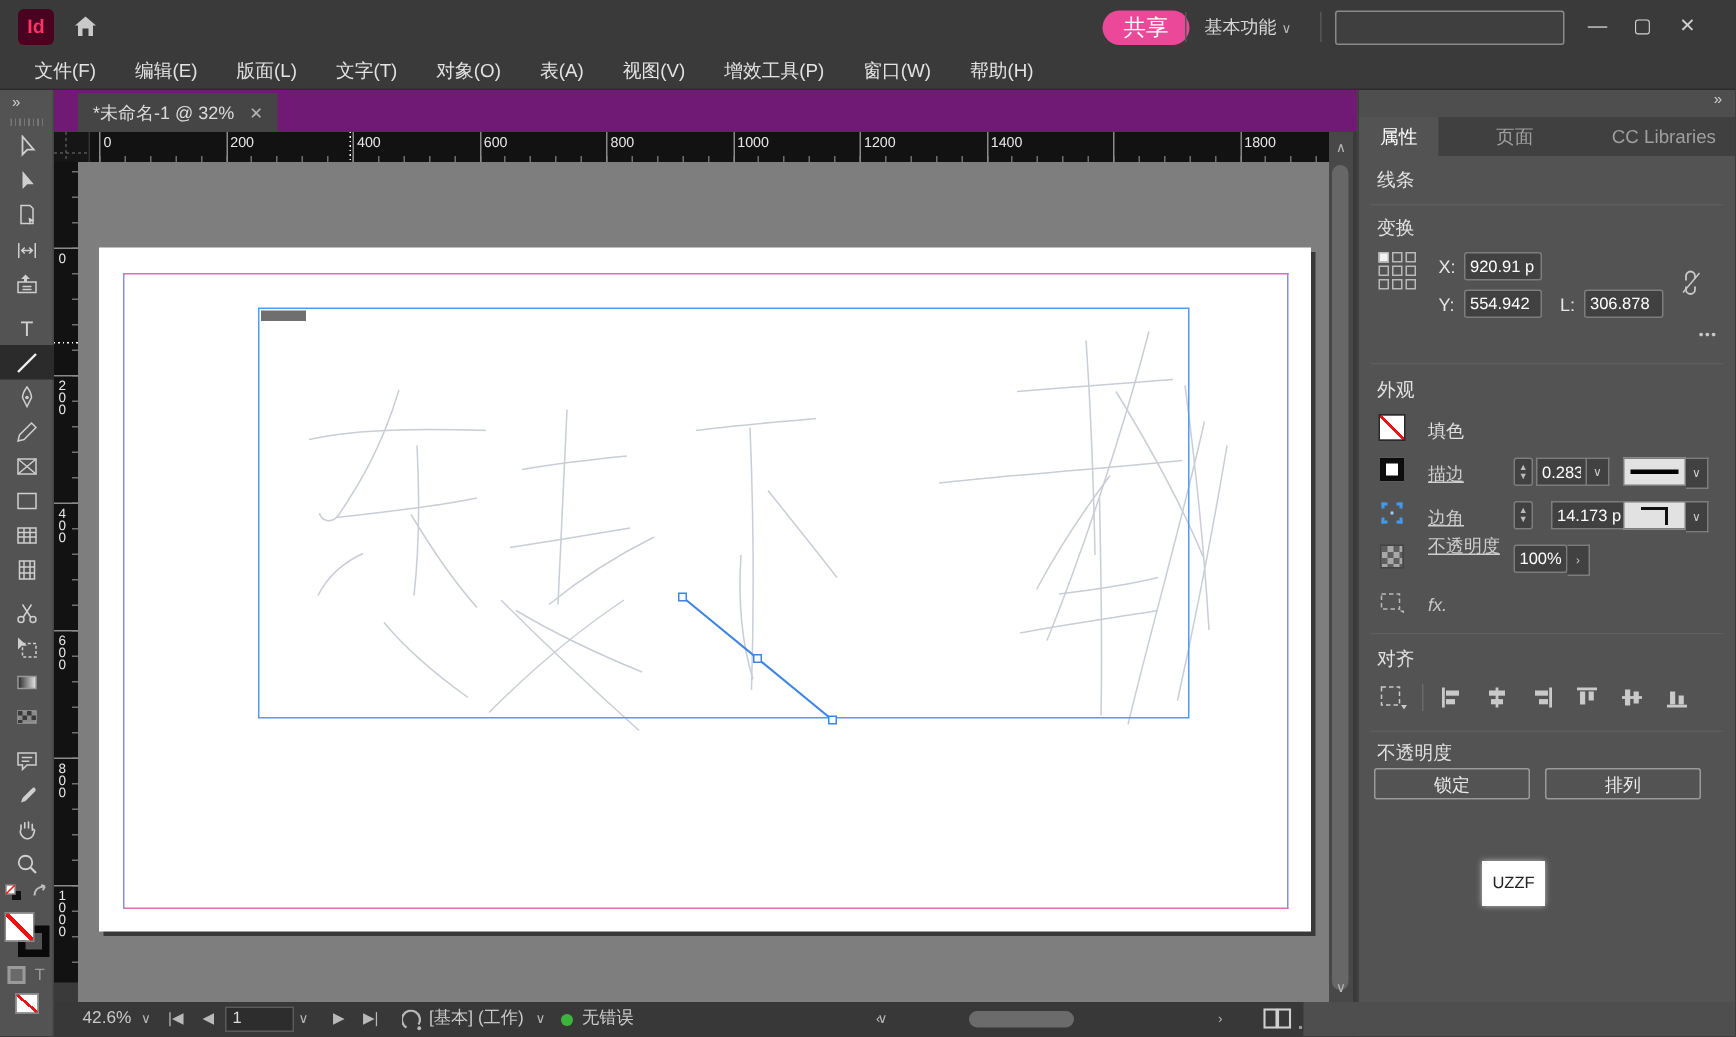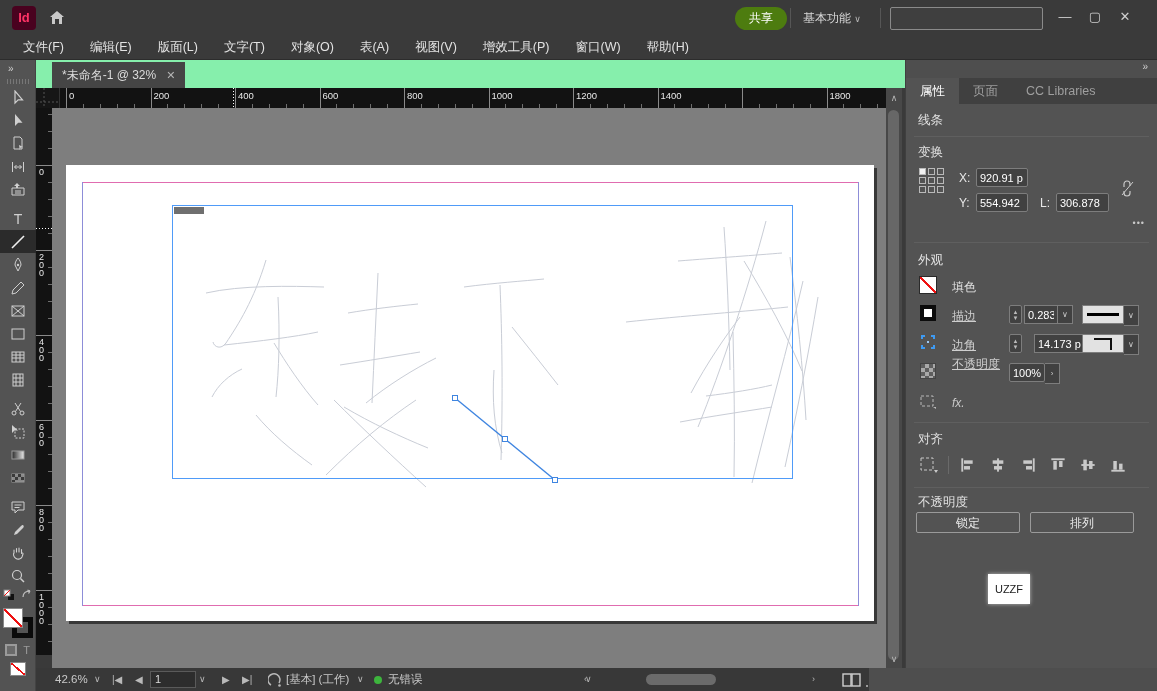--- a/index.html
+++ b/index.html
@@ -3,21 +3,21 @@
 <meta charset="utf-8">
 <style>
   html,body{margin:0;padding:0;background:#222;}
   *{box-sizing:border-box;font-family:"Liberation Sans","DejaVu Sans",sans-serif;}
   .app{position:relative;width:1157px;height:691px;background:#3a3a3a;overflow:hidden;color:#d8d8d8;font-size:12px;}
   .abs{position:absolute;}
   
   .titlebar{position:absolute;left:0;top:0;width:1157px;height:36px;background:#3a3a3a;}
   .idlogo{position:absolute;left:12px;top:6px;width:24px;height:24px;background:#49021f;border-radius:4px;color:#ff3366;font-weight:bold;font-size:13px;text-align:center;line-height:24px;}
   .homeicon{position:absolute;left:48px;top:9px;}
-  .sharebtn{position:absolute;left:735px;top:7px;height:23px;padding:0 14px;background:#4d7c0f;border-radius:12px;color:#fff;line-height:23px;font-size:12px;}
+  .sharebtn{position:absolute;left:735px;top:7px;height:23px;padding:0 14px;background:#ec4899;border-radius:12px;color:#fff;line-height:23px;font-size:15px;}
   .tdiv{position:absolute;top:8px;width:1px;height:20px;background:#565656;}
   .wsmenu{position:absolute;left:803px;top:10px;color:#d8d8d8;}
   .searchbox{position:absolute;left:890px;top:7px;width:153px;height:23px;background:#3f3f3f;border:1px solid #8a8a8a;border-radius:2px;color:#ddd;padding:0 6px;font-size:12px;}
   .winbtn{position:absolute;top:4px;width:26px;height:26px;color:#cfcfcf;text-align:center;line-height:26px;font-size:13px;}
   
   .menubar{position:absolute;left:0;top:36px;width:1157px;height:24px;background:#3a3a3a;border-bottom:1px solid #2c2c2c;display:flex;align-items:center;padding-left:10px;}
   .menubar span{padding:0 13px;color:#e3e3e3;font-size:12.5px;}
   
   .toolbar{position:absolute;left:0;top:60px;width:36px;height:631px;background:#535353;border-right:1px solid #444;}
   .tool{width:36px;height:23px;display:flex;align-items:center;justify-content:center;color:#cfcfcf;}
@@ -27,21 +27,21 @@
   .grip{width:22px;height:5px;margin:3px auto 2px auto;background:repeating-linear-gradient(90deg,#777 0 1px,transparent 1px 3px);}
   .collapse{color:#cfcfcf;font-size:10px;padding:3px 0 0 8px;letter-spacing:-1px;height:16px;}
   .fsbox{position:relative;width:30px;height:30px;margin:4px auto 0 auto;}
   .fsStroke{position:absolute;right:0;bottom:0;width:21px;height:21px;border:5px solid #0a0a0a;background:transparent;}
   .fsFill{position:absolute;left:0;top:0;width:20px;height:20px;background:#fff;border:1px solid #888;}
   .redslash{background:linear-gradient(to top right,#fff 45%,#e11 45%,#e11 55%,#fff 55%);}
   .fmtrow{display:flex;justify-content:center;gap:6px;align-items:center;margin-top:6px;}
   .fmtbox{width:12px;height:12px;border:2px solid #9a9a9a;background:#6a6a6a;}
   .applynone{width:16px;height:14px;border:1px solid #888;margin:6px auto 0 auto;}
   
-  .tabbar{position:absolute;left:36px;top:60px;width:869px;height:28px;background:#86efac;}
+  .tabbar{position:absolute;left:36px;top:60px;width:869px;height:28px;background:#701a75;}
   .doctab{position:absolute;left:16px;top:2px;height:26px;background:#454545;color:#dcdcdc;padding:0 10px;line-height:26px;font-size:12px;}
   .doctab .x{color:#b5b5b5;margin-left:10px;font-size:11px;}
   .rcorner{position:absolute;left:36px;top:88px;width:24px;height:20px;background:#161616;border-right:1px solid #333;}
   .hruler{position:absolute;left:60px;top:88px;width:826px;height:20px;background:#121212;overflow:hidden;}
   .vruler{position:absolute;left:36px;top:108px;width:16px;height:547px;background:#121212;overflow:hidden;}
   .htick{position:absolute;bottom:0;width:1px;background:#6f6f6f;}
   .hmaj{position:absolute;top:0;bottom:0;width:1px;background:#8a8a8a;}
   .hlab{position:absolute;top:2px;color:#e8e8e8;font-size:9.5px;}
   .vtick{position:absolute;right:0;height:1px;background:#6f6f6f;}
   .vmaj{position:absolute;left:0;right:0;height:1px;background:#8a8a8a;}
@@ -50,21 +50,21 @@
   .page{position:absolute;left:14px;top:57px;width:808px;height:456px;background:#fff;box-shadow:3px 3px 0 rgba(10,10,10,.6);}
   .mline{position:absolute;}
   .frame{position:absolute;left:106px;top:40px;width:621px;height:274px;border:1px solid #4f9bf8;}
   .frametab{position:absolute;left:1px;top:1px;width:30px;height:7px;background:#6f6f6f;}
   .vscroll{position:absolute;left:886px;top:88px;width:16px;height:580px;background:#484848;}
   .vthumb{position:absolute;left:2px;top:22px;width:11px;height:550px;background:#676767;border-radius:6px;}
   .sarrow{position:absolute;left:0;width:16px;text-align:center;color:#b9b9b9;font-size:9px;}
   
   .panel{position:absolute;left:905px;top:60px;width:252px;height:631px;background:#535353;border-left:1px solid #3f3f3f;}
   .pgstrip{position:absolute;left:0;top:0;width:252px;height:18px;background:#4e4e4e;}
-  .ptabs{position:absolute;left:0;top:18px;width:252px;height:26px;background:#404040;display:flex;}
+  .ptabs{position:absolute;left:0;top:18px;width:252px;height:26px;background:#404040;display:flex;justify-content:space-between;}
   .ptab{padding:0 14px;line-height:26px;color:#9f9f9f;font-size:12.5px;}
   .ptab.active{background:#535353;color:#fff;}
   .psec{color:#e2e2e2;font-size:12.5px;}
   .pdiv{position:absolute;left:8px;right:8px;height:1px;background:#474747;border-bottom:1px solid #5f5f5f;}
   .field{background:#414141;border:1px solid #7d7d7d;border-radius:2px;color:#fff;font-size:11px;height:19px;padding:0 3px;}
   .ulink{text-decoration:underline;color:#cfcfcf;font-size:12px;}
   .stepper{width:13px;height:19px;background:#414141;border:1px solid #7d7d7d;border-radius:2px;color:#bbb;font-size:6px;display:flex;flex-direction:column;align-items:center;justify-content:center;line-height:6px;}
   .ddbtn{width:15px;height:19px;background:#414141;border:1px solid #7d7d7d;border-left:none;color:#ccc;font-size:8px;text-align:center;line-height:18px;}
   .preview{width:42px;height:19px;background:#e2e2e2;border:1px solid #7d7d7d;display:flex;align-items:center;justify-content:center;}
   .refgrid{display:grid;grid-template-columns:repeat(3,7px);grid-template-rows:repeat(3,7px);gap:2px;}

